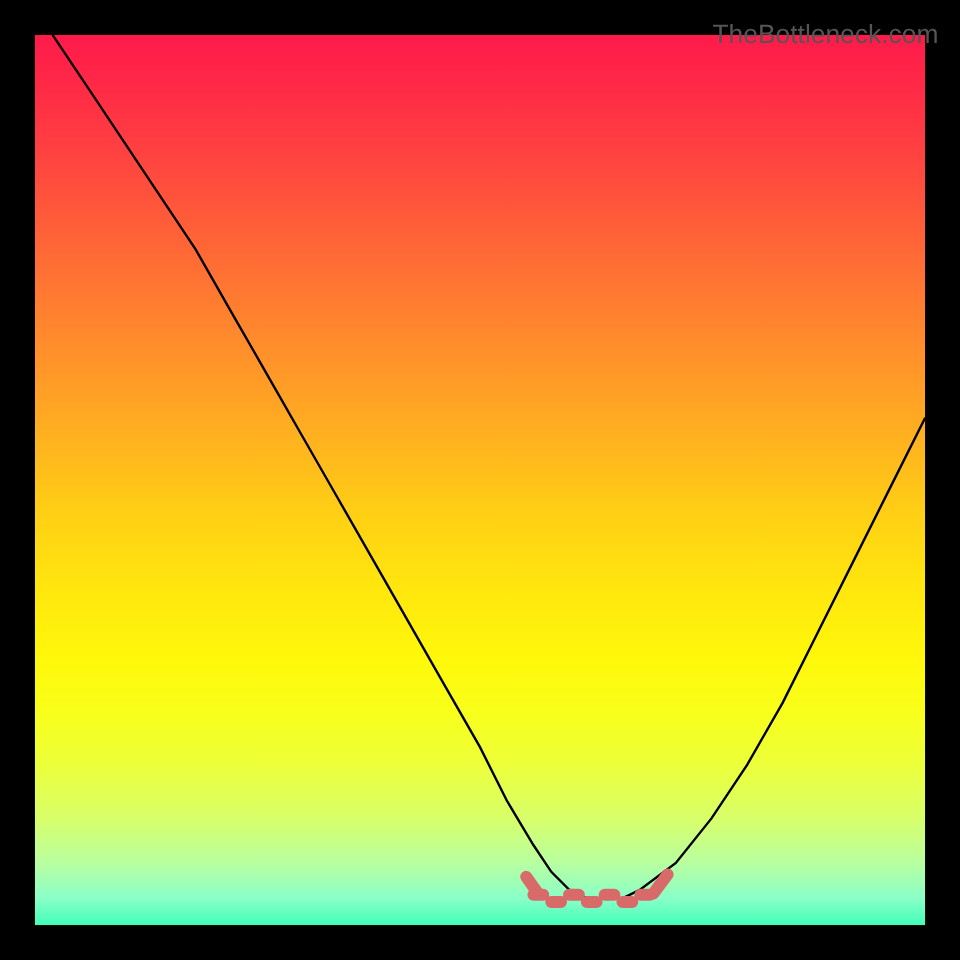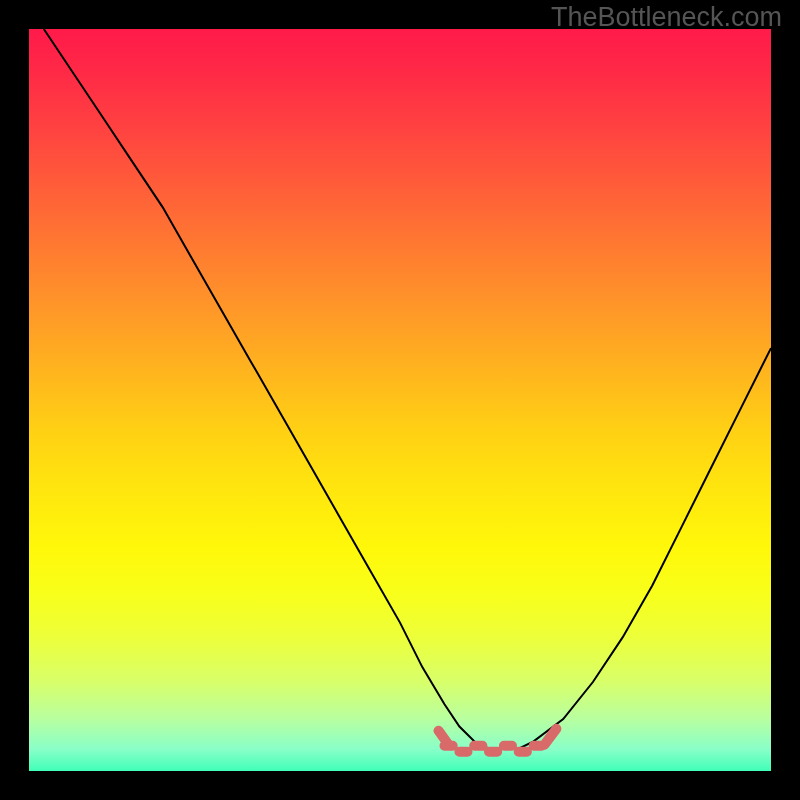--- a/index.html
+++ b/index.html
@@ -5,24 +5,24 @@
   * { margin: 0; padding: 0; box-sizing: border-box; }
   body {
     width: 800px;
     height: 800px;
     background: #000;
     position: relative;
     font-family: Arial, sans-serif;
   }
   .watermark {
     position: absolute;
-    top: 2px;
+    top: 16px;
     right: 18px;
     color: #555;
-    font-size: 27px;
+    font-size: 22px;
     font-weight: 500;
     z-index: 10;
   }
   .plot-area {
     position: absolute;
     left: 29px;
     top: 29px;
     width: 742px;
     height: 742px;
     overflow: hidden;

